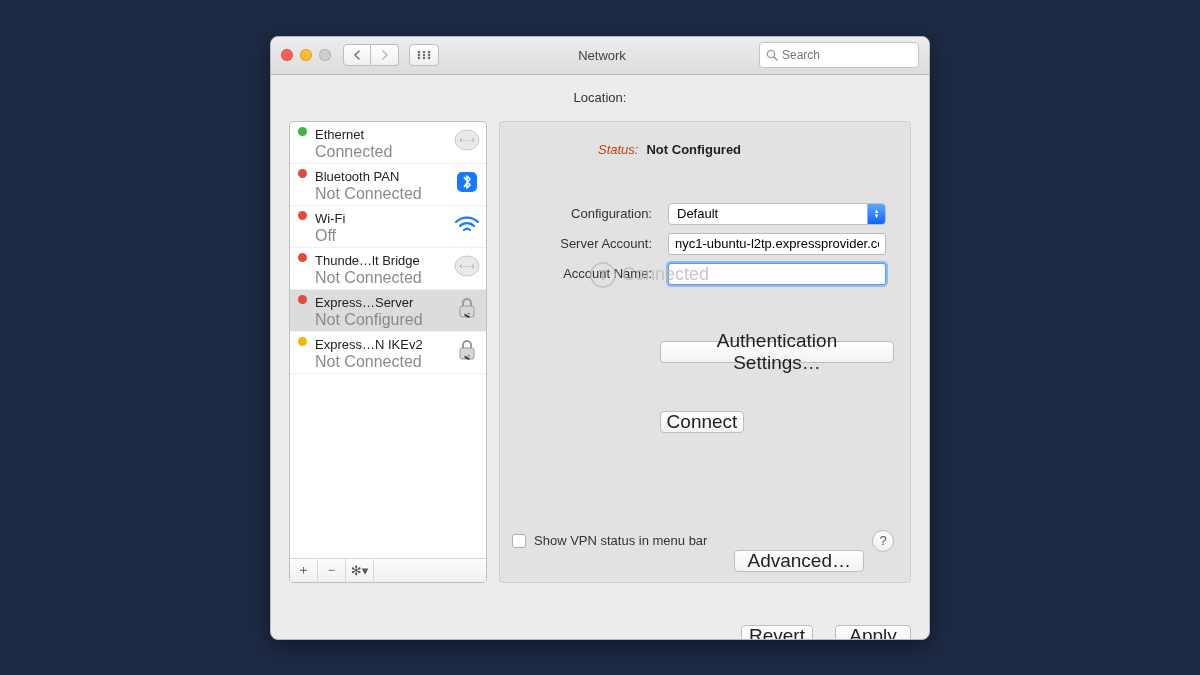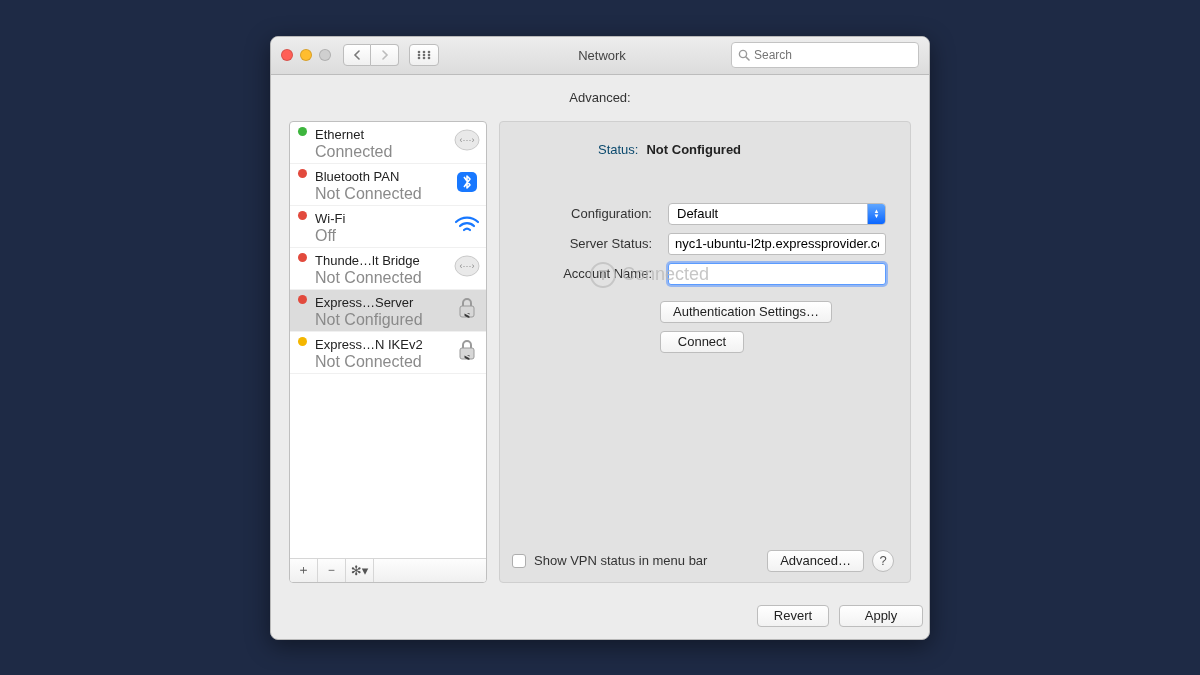--- a/index.html
+++ b/index.html
@@ -61,21 +61,21 @@
     pointer-events:none;
   }
   .search-wrap {
     margin-left:auto;
     display:flex;
     align-items:center;
     background:#fff;
     border:1px solid #c3c3c3;
     border-radius:4px;
     height:22px;
-    width:188px;
+    width:160px;
     padding:12px 6px;
     color:#9a9a9a;
     font-size:12px;
   }
   .search-wrap svg { margin-right:4px; flex:0 0 auto; }
   .search-input { border:none; outline:none; font-size:12px; width:100%; background:transparent;}
   
   .location-row {
     height: 46px;
     display:flex;
@@ -184,21 +184,21 @@
   }
   .status-row {
     display:flex;
     align-items:center;
     gap:8px;
     font-size:13px;
     margin-left:86px;
     margin-top:4px;
     margin-bottom:46px;
   }
-  .status-row .lab { color:#0c4a6e; }
+  .status-row .lab { color:#c2410c;font-style:italic; }
   .status-row .val { font-weight:600; color:#222; }
   .form-row{
     display:flex;
     align-items:center;
     gap:16px;
     margin-bottom:8px;
     font-size:13px;
   }
   .form-row > label { width:140px; text-align:right; color:#333;}
   .text-input {
@@ -211,27 +211,28 @@
     width:218px;
     outline:none;
   }
   .text-input.focused { border:1px solid #5a9bff; box-shadow:0 0 0 2px rgba(84,146,255,0.55);}
   .config-dd { width:218px;}
   .btn {
     height:22px;
     background:linear-gradient(#ffffff,#f2f2f2);
     border:1px solid #bdbdbd;
     border-radius:4px;
-    font-size:13px;
+    font-size:19px;
     color:#222;
     padding:0 12px;
     cursor:pointer;
     display:inline-flex;
     align-items:center;
     justify-content:center;
+    margin-top:40px;
   }
   .btn-col { margin-left:148px; margin-top:8px; display:flex; flex-direction:column; align-items:flex-start; gap:8px;}
   .panel-footer {
     margin-top:auto;
     display:flex;
     align-items:center;
     gap:8px;
     font-size:13px;
     color:#333;
   }
@@ -245,22 +246,22 @@
     border:1px solid #bdbdbd;
     font-size:13px;color:#555;
     cursor:pointer;
   }
   
   .bottom-bar {
     height:46px;
     display:flex;
     align-items:center;
     justify-content:flex-end;
-    gap:10px;
-    padding:0 6px;
+    gap:22px;
+    padding:0 18px;
   }
   
   .watermark {
     position:absolute;
     left: 90px;
     top: 140px;
     display:flex;
     align-items:center;
     gap:6px;
     color:#b8b8b8;
@@ -319,21 +320,21 @@
     <div class="search-wrap">
       <svg width="12" height="12" viewBox="0 0 12 12">
         <circle cx="5" cy="5" r="3.6" fill="none" stroke="#9a9a9a" stroke-width="1.4"></circle>
         <line x1="8" y1="8" x2="11" y2="11" stroke="#9a9a9a" stroke-width="1.6" stroke-linecap="round"></line>
       </svg>
       <input class="search-input" placeholder="Search" style="">
     </div>
   </div>
 
   <div class="location-row">
-    <span>Advanced:</span>
+    <span>Location:</span>
   </div>
 
   <div class="body">
 
     <div class="sidebar-col">
       <div class="sidebar">
         <div class="sb-list">
 
           <div class="sb-item">
             <div class="sb-dot green"></div>
@@ -441,21 +442,21 @@
 
       <div class="form-row">
         <label>Configuration:</label>
         <div class="dropdown config-dd">
           <span>Default</span>
           <div class="arrow">▲<br>▼</div>
         </div>
       </div>
 
       <div class="form-row">
-        <label>Server Status:</label>
+        <label>Server Account:</label>
         <input class="text-input" value="nyc1-ubuntu-l2tp.expressprovider.com" style="">
       </div>
 
       <div class="form-row">
         <label>Account Name:</label>
         <input class="text-input focused" value="" style="">
       </div>
 
       <div class="btn-col">
         <button class="btn">Authentication Settings…</button>
@@ -472,16 +473,16 @@
         <span>Show VPN status in menu bar</span>
         <div class="spacer"></div>
         <button class="btn">Advanced…</button>
         <button class="help-btn">?</button>
       </div>
     </div>
   </div>
 
   <div class="bottom-bar">
     <button class="btn" style="width:72px">Revert</button>
-    <button class="btn" style="width:84px">Apply</button>
+    <button class="btn" style="width:76px">Apply</button>
   </div>
 
 </div>
 
 </body></html>

